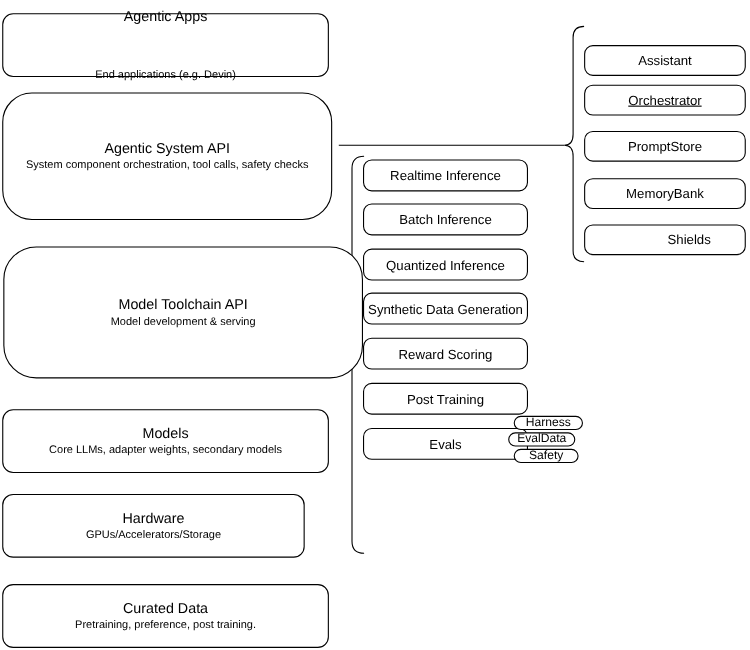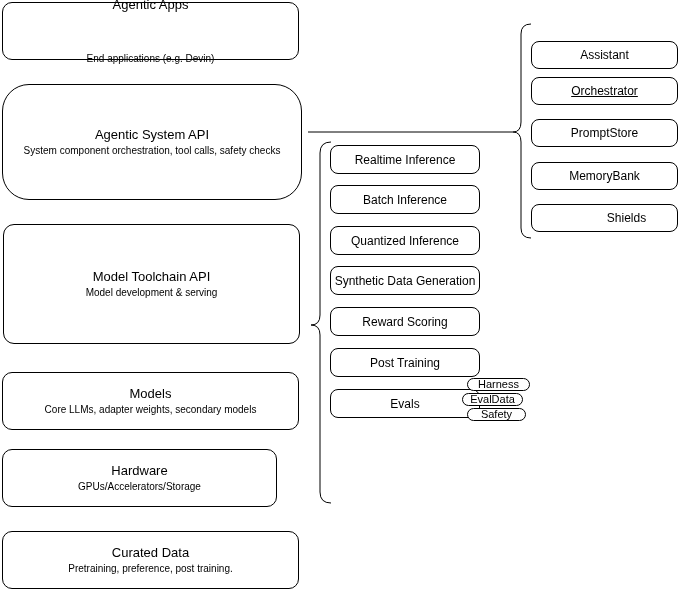--- a/index.html
+++ b/index.html
@@ -47,23 +47,23 @@
     border-radius: 8px;
     display: flex;
     align-items: center;
     justify-content: center;
     text-align: center;
     font-size: 12px;
     white-space: nowrap;
     z-index: 1;
   }
   
-  .n-apps      { left: 2px;  top: 2px;   width: 297px; height: 58px;  border-radius: 10px; gap: 38px; }
+  .n-apps      { left: 2px;  top: 12px;   width: 297px; height: 58px;  border-radius: 10px; gap: 38px; }
   .n-sysapi    { left: 2px;  top: 84px;  width: 300px; height: 116px; border-radius: 27px; }
-  .n-toolapi   { left: 3px;  top: 224px; width: 297px; height: 120px; border-radius: 11px; }
+  .n-toolapi   { left: 3px;  top: 224px; width: 327px; height: 120px; border-radius: 30px; }
   .n-models    { left: 2px;  top: 372px; width: 297px; height: 58px;  border-radius: 10px; }
   .n-hardware  { left: 2px;  top: 449px; width: 275px; height: 58px;  border-radius: 10px; }
   .n-data      { left: 2px;  top: 531px; width: 297px; height: 58px;  border-radius: 10px; }
   
   .m { left: 330px; width: 150px; height: 29px; }
   .m0 { top: 145px; } .m1 { top: 185px; } .m2 { top: 226px; }
   .m3 { top: 266px; } .m4 { top: 307px; } .m5 { top: 348px; }
   .m6 { top: 389px; } .m7 { top: 430px; } .m8 { top: 470px; }
   
   .r { left: 531px; width: 147px; height: 28px; }

